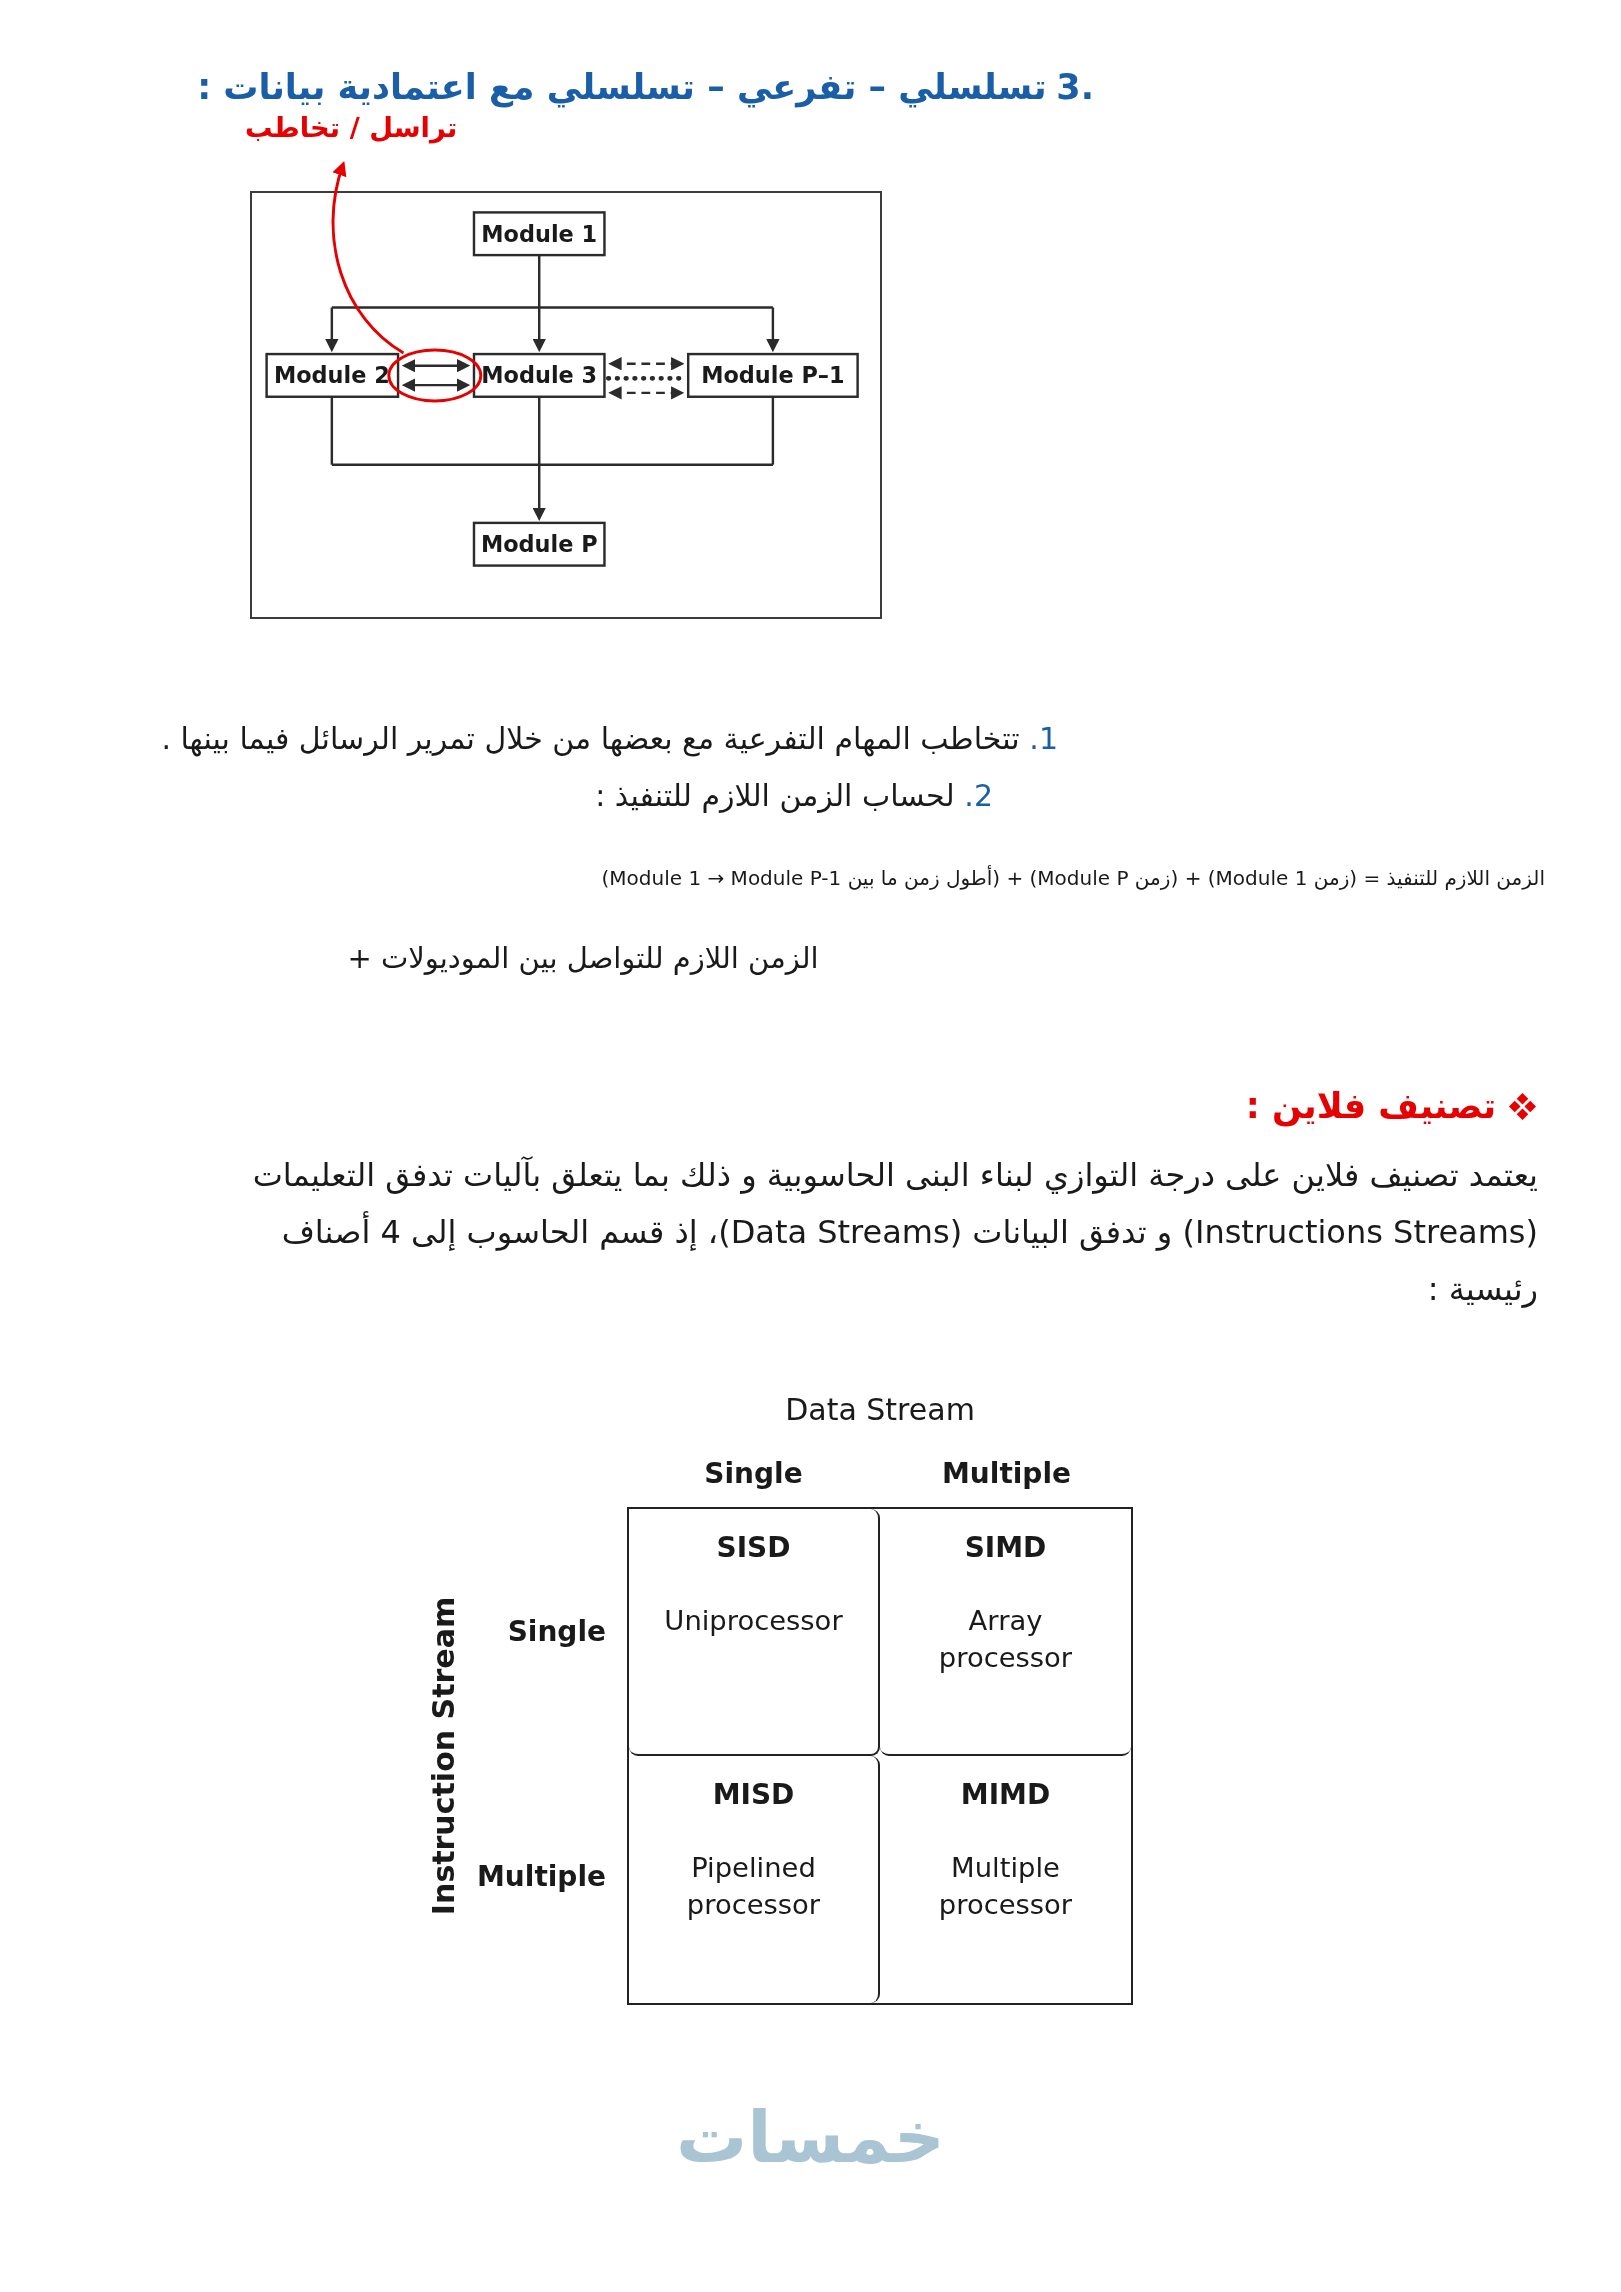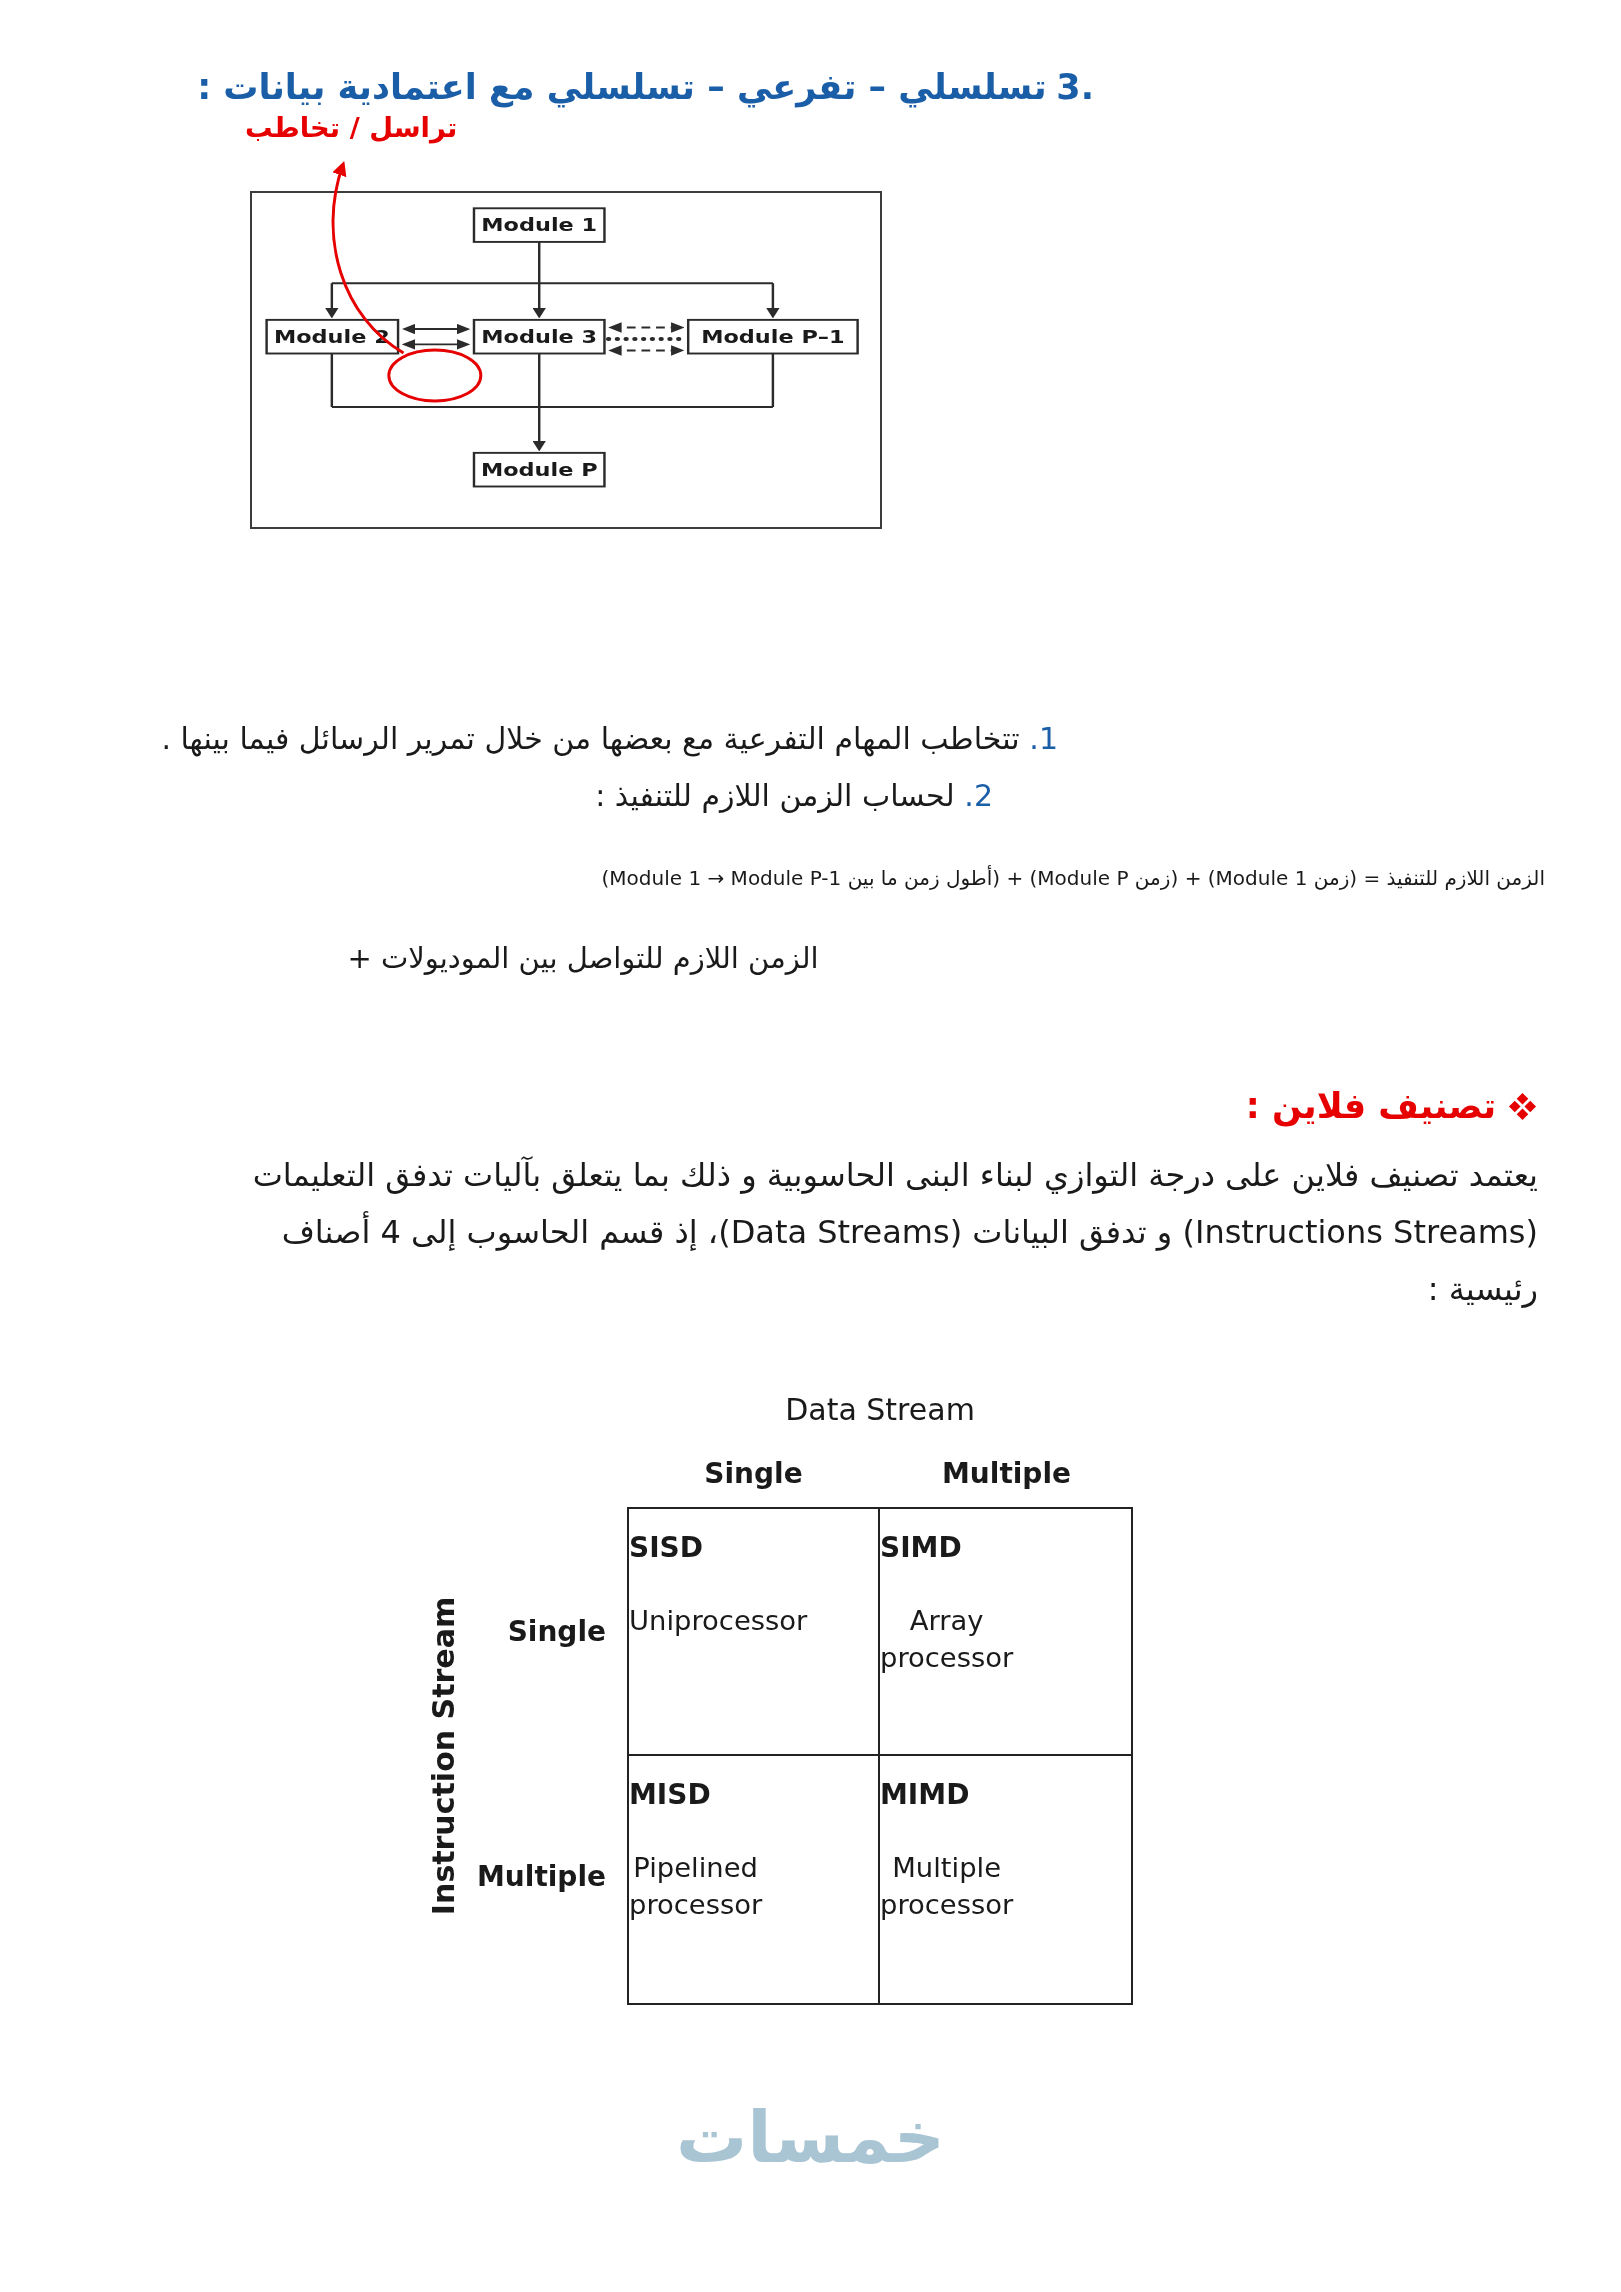--- a/index.html
+++ b/index.html
@@ -10,21 +10,21 @@
   
   .heading{top:67px;right:527px;direction:rtl;white-space:nowrap;
            font-size:35px;font-weight:bold;color:#1b5ea8;}
   .heading .h-num{margin-left:9.8px;}
 
   
   .annot-label{top:112px;left:201px;direction:rtl;color:#e60000;
                font-size:27.4px;font-weight:600;white-space:nowrap;z-index:6;margin-left:44px;}
 
   
-  .diagram-frame{left:250px;top:191px;width:632px;height:338px;
+  .diagram-frame{left:250px;top:191px;width:632px;height:428px;
                  border:2px solid #3c3c3c;box-sizing:border-box;background:#fff;z-index:1;}
   .mod-svg{display:block;width:100%;height:100%;}
   .red-overlay{left:196px;top:108px;width:323px;height:304px;z-index:5;pointer-events:none;}
 
   
   .list-item{direction:rtl;white-space:nowrap;font-size:30px;}
   .li1{top:721px;right:563px;}
   .li2{top:778px;right:628px;}
   .list-item .num{color:#1b5ea8;margin-left:9.8px;}
 
@@ -37,21 +37,21 @@
                  color:#e60000;font-size:35px;font-weight:bold;white-space:nowrap;}
   .para{top:1147px;left:83px;right:83px;direction:rtl;text-align:right;
         font-size:32px;line-height:57px;white-space:pre-line;}
 
   
   .flynn-title{left:627px;width:506px;top:1392px;text-align:center;font-size:30px;font-weight:normal;}
   .col-head{top:1457px;width:253px;text-align:center;font-size:28px;font-weight:600;}
   .ch1{left:627px;} .ch2{left:880px;}
   .flynn-table{left:627px;top:1507px;width:506px;height:498px;border:2.9px solid #222;
                box-sizing:border-box;display:grid;grid-template-columns:1fr 1fr;grid-template-rows:1fr 1fr;}
-  .fcell{display:flex;flex-direction:column;align-items:flex-start;box-sizing:border-box;}
+  .fcell{display:flex;flex-direction:column;align-items:center;box-sizing:border-box;border-radius:9px;}
   .c0{border-right:2.9px solid #222;border-bottom:2.9px solid #222;}
   .c1{border-bottom:2.9px solid #222;}
   .c2{border-right:2.9px solid #222;}
   .fabbr{margin-top:21.6px;font-size:28px;font-weight:bold;}
   .fdesc{margin-top:39px;font-size:27.4px;font-weight:normal;text-align:center;
          white-space:pre-line;line-height:1.35;}
   .row-head{width:167px;text-align:right;font-size:28px;font-weight:600;}
   .rh1{left:439px;top:1615px;} .rh2{left:439px;top:1860px;}
   .ylabel{left:443px;top:1756px;transform:translate(-50%,-50%) rotate(-90deg);
           font-size:30px;font-weight:bold;white-space:nowrap;}

